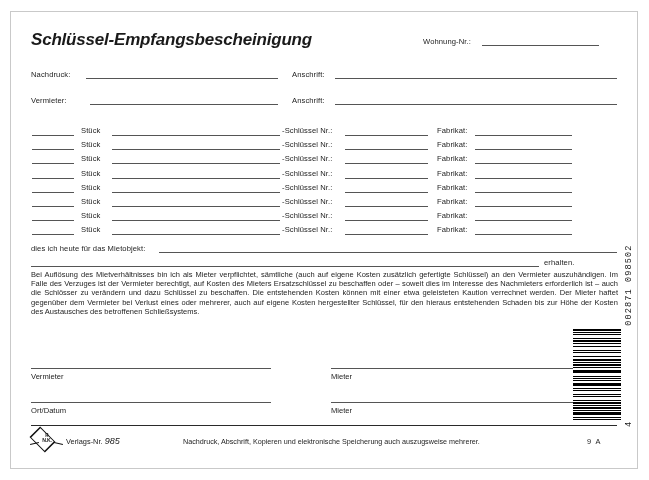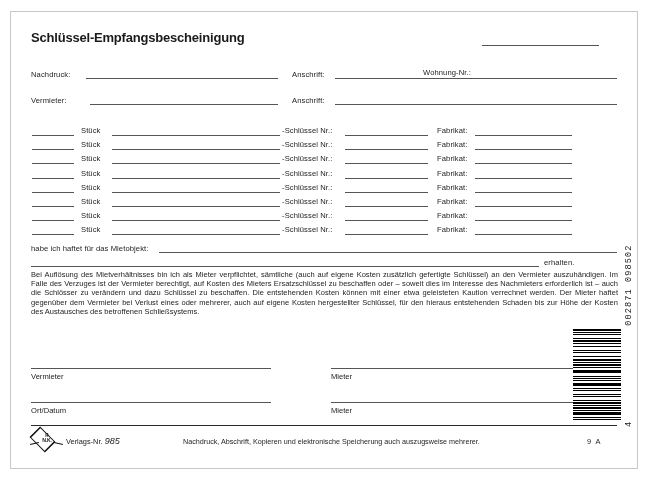--- a/index.html
+++ b/index.html
@@ -32,22 +32,23 @@
     height: 458px;
     border: 1px solid #c9c9c9;
     box-sizing: border-box;
     pointer-events: none;
   }
 
   .title {
     position: absolute;
     left: 31px;
     top: 30px;
-    font-size: 13px;
+    font-size: 17px;
     font-weight: bold;
+    font-style: italic;
     letter-spacing: -0.2px;
     white-space: nowrap;
   }
 
   .lbl {
     font-size: 7.6px;
     color: #232323;
     white-space: nowrap;
     letter-spacing: 0.1px;
   }
@@ -236,21 +237,21 @@
 </style>
 </head>
 <body>
 
 <div class="sheet">
 
   <div class="frame"></div>
 
   <div class="title">Schlüssel-Empfangsbescheinigung</div>
 
-  <div class="abs lbl" style="left:423px; top:37px;margin-top:31px;">Wohnung-Nr.:</div>
+  <div class="abs lbl" style="left:423px; top:37px;">Wohnung-Nr.:</div>
   <div class="rule" style="left:482px; top:45px; width:117px;"></div>
 
   <div class="abs lbl" style="left:31px; top:70px;">Nachdruck:</div>
   <div class="rule" style="left:86px; top:78px; width:192px;"></div>
 
   <div class="abs lbl" style="left:292px; top:70px;">Anschrift:</div>
   <div class="rule" style="left:335px; top:78px; width:282px;"></div>
 
   <div class="abs lbl" style="left:31px; top:96px;">Vermieter:</div>
   <div class="rule" style="left:90px; top:104px; width:188px;"></div>
@@ -326,21 +327,21 @@
         <div class="rule qty-line"></div>
         <div class="lbl stueck-lbl">Stück</div>
         <div class="rule desc-line"></div>
         <div class="lbl key-lbl">-Schlüssel Nr.:</div>
         <div class="rule key-line"></div>
         <div class="lbl fab-lbl">Fabrikat:</div>
         <div class="rule fab-line"></div>
       </div>
     </div>
 
-  <div class="abs lbl" style="left:31px; top:244px;">habe ich haftet für das Mietobjekt:</div>
+  <div class="abs lbl" style="left:31px; top:244px;">dies ich heute für das Mietobjekt:</div>
   <div class="rule" style="left:159px; top:252px; width:458px;"></div>
   <div class="rule" style="left:31px; top:266px; width:508px;"></div>
   <div class="abs lbl" style="left:544px; top:258px;">erhalten.</div>
 
   <div class="para" style="top:270px;">
     <p>Bei Auflösung des Mietverhältnisses bin ich als Mieter verpflichtet, sämtliche (auch auf eigene Kosten zusätzlich gefertigte Schlüssel) an den Vermieter auszuhändigen. Im Falle des Verzuges ist der Vermieter berechtigt, auf Kosten des Mieters Ersatzschlüssel zu beschaffen oder – soweit dies im Interesse des Nachmieters erforderlich ist – auch die Schlösser zu verändern und dazu Schlüssel zu beschaffen. Die entstehenden Kosten können mit einer etwa geleisteten Kaution verrechnet werden. Der Mieter haftet gegenüber dem Vermieter bei Verlust eines oder mehrerer, auch auf eigene Kosten hergestellter Schlüssel, für den hieraus entstehenden Schaden bis zur Höhe der Kosten des Austausches des betroffenen Schließsystems.</p>
   </div>
 
 
   <div class="sig-line" style="left:31px; top:368px; width:240px;"></div>

